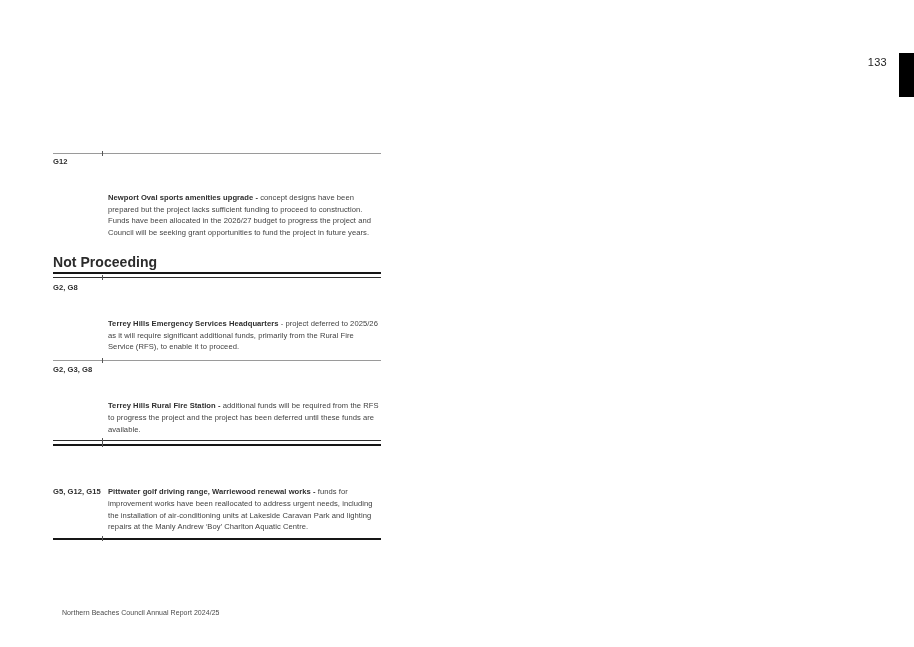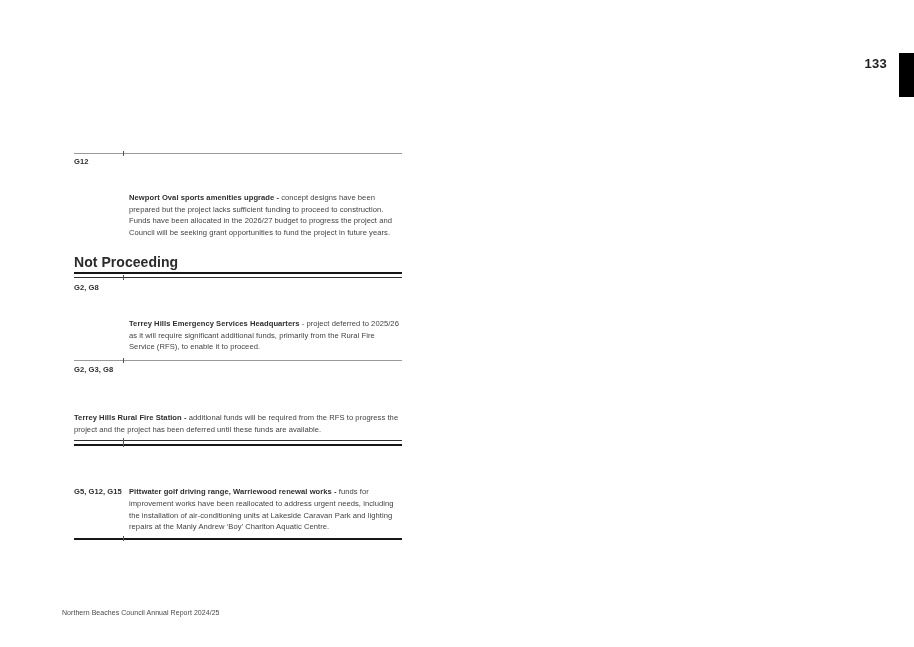--- a/index.html
+++ b/index.html
@@ -6,29 +6,29 @@
   html,body { background:#e9e9e9; }
   .page {
     position:relative;
     width:914px; height:647px;
     background:#ffffff;
     font-family:"Liberation Sans", sans-serif;
     overflow:hidden;
   }
   .pagenum {
     position:absolute; top:56px; right:27px;
-    font-size:13px; font-weight:bold; color:#1e1e1e;
+    font-size:11px; font-weight:normal; color:#1e1e1e;
     letter-spacing:0.3px;
   }
   .tab-marker {
     position:absolute; top:53px; right:0;
     width:15px; height:44px; background:#000000;
   }
   .content {
-    position:absolute; left:74px; top:153px; width:328px;
+    position:absolute; left:53px; top:153px; width:328px;
     font-size:7.6px; line-height:11.7px; color:#3f3f3f;
     letter-spacing:0.05px;
   }
   .rule { position:relative; width:100%; }
   .rule.thin   { height:1px;   background:#9a9a9a; }
   .rule.medium { height:1.5px; background:#2e2e2e; }
   .rule.thick  { height:2px;   background:#161616; }
   .rule.tick::after {
     content:""; position:absolute; left:49px; top:-2px;
     width:1px; height:5px; background:#555555;
@@ -43,21 +43,21 @@
   .heading, .subheading {
     font-weight:bold; color:#2b2b2b; font-size:14px;
   }
   .heading     { margin-top:18px; }
   .mt-row1     { padding-top:2px; }
   .mt-rule-np  { margin-top:3px; }
   .mt-subh1    { padding-top:3.5px; }
   .mt-rule-em  { margin-top:3px; }
   .mt-row2     { padding-top:4px; }
   .mt-rule-r2  { margin-top:7px; }
-  .mt-row3     { padding-top:3px;flex-direction:column; }
+  .mt-row3     { padding-top:3px; }
   .mt-rule-r3  { margin-top:4.5px; }
   .mt-subh2    { padding-top:2.5px; }
   .mt-rule-cv  { margin-top:3px; }
   .mt-row4     { padding-top:4px;align-items:center; }
   .mt-rule-end { margin-top:5px; }
   .footer {
     position:absolute; left:62px; top:609px;
     font-size:7px; color:#4a4a4a; letter-spacing:0.05px;
   }
 </style>

